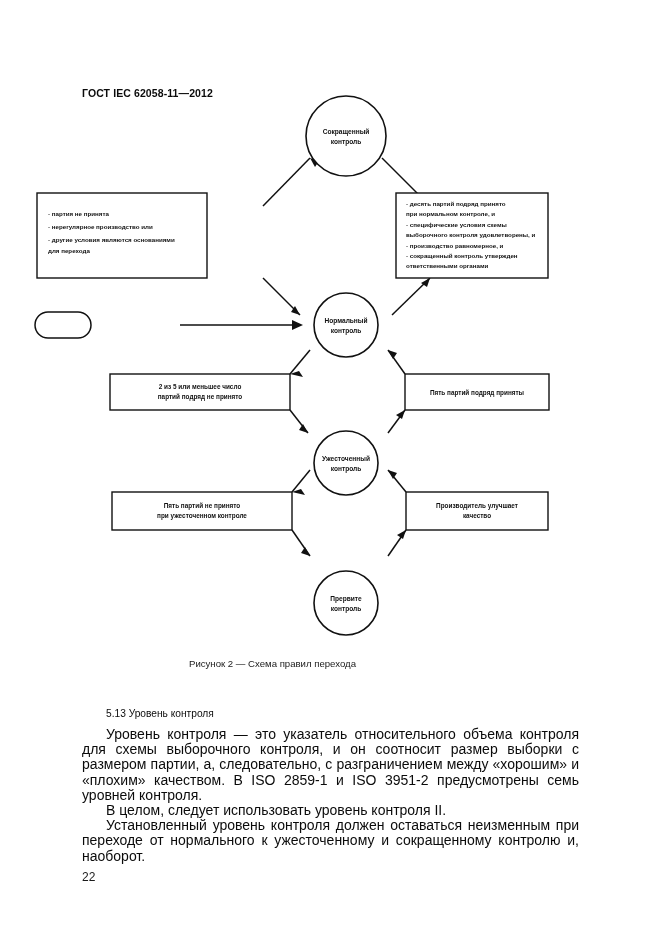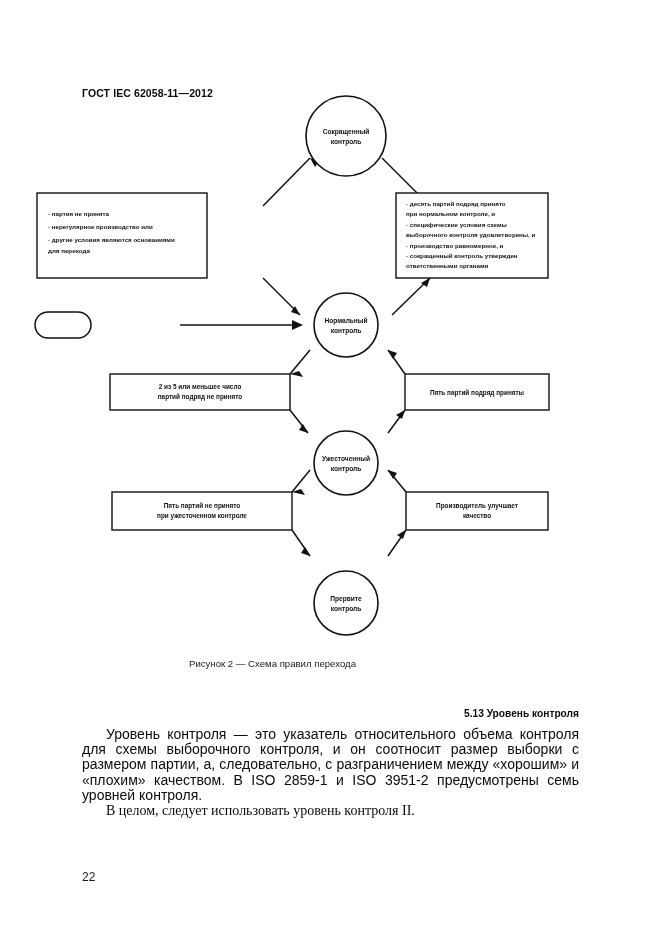--- a/index.html
+++ b/index.html
@@ -93,33 +93,32 @@
 
   
   .content {
     position: absolute;
     left: 82px;
     top: 708px;
     width: 497px;
   }
   .section-heading {
     font-size: 10.2px;
-    font-weight: bold;
+    font-weight: normal;
     margin: 0 0 8px 24px;
-    text-align: right;
   }
   .para {
     font-size: 14px;
     line-height: 15.2px;
     margin: 0;
     text-align: justify;
     text-indent: 24px;
     hyphens: none;
   }
-  .para + .para { margin-top: 0px; font-family: Liberation Serif, serif; }
+  .para + .para { margin-top: 0px; }
 
   .page-number {
     position: absolute;
     left: 82px;
     top: 848px;
     font-size: 12px;
     color: #1a1a1a;
     margin-top: 22px;
   }
 </style>
@@ -245,15 +244,16 @@
 
   </svg>
 </div>
 
 <div class="figure-caption">Рисунок 2 — Схема правил перехода</div>
 
 <div class="content">
   <h2 class="section-heading">5.13 Уровень контроля</h2>
   <p class="para">Уровень контроля — это указатель относительного объема контроля для схемы выборочного контроля, и он соотносит размер выборки с размером партии, а, следовательно, с разграничением между «хорошим» и «плохим» качеством. В ISO 2859-1 и ISO 3951-2 предусмотрены семь уровней контроля.</p>
   <p class="para">В целом, следует использовать уровень контроля II.</p>
+  <p class="para">Установленный уровень контроля должен оставаться неизменным при переходе от нормального к ужесточенному и сокращенному контролю и, наоборот.</p>
 </div>
 
 <div class="page-number">22</div>
 
 </body></html>

